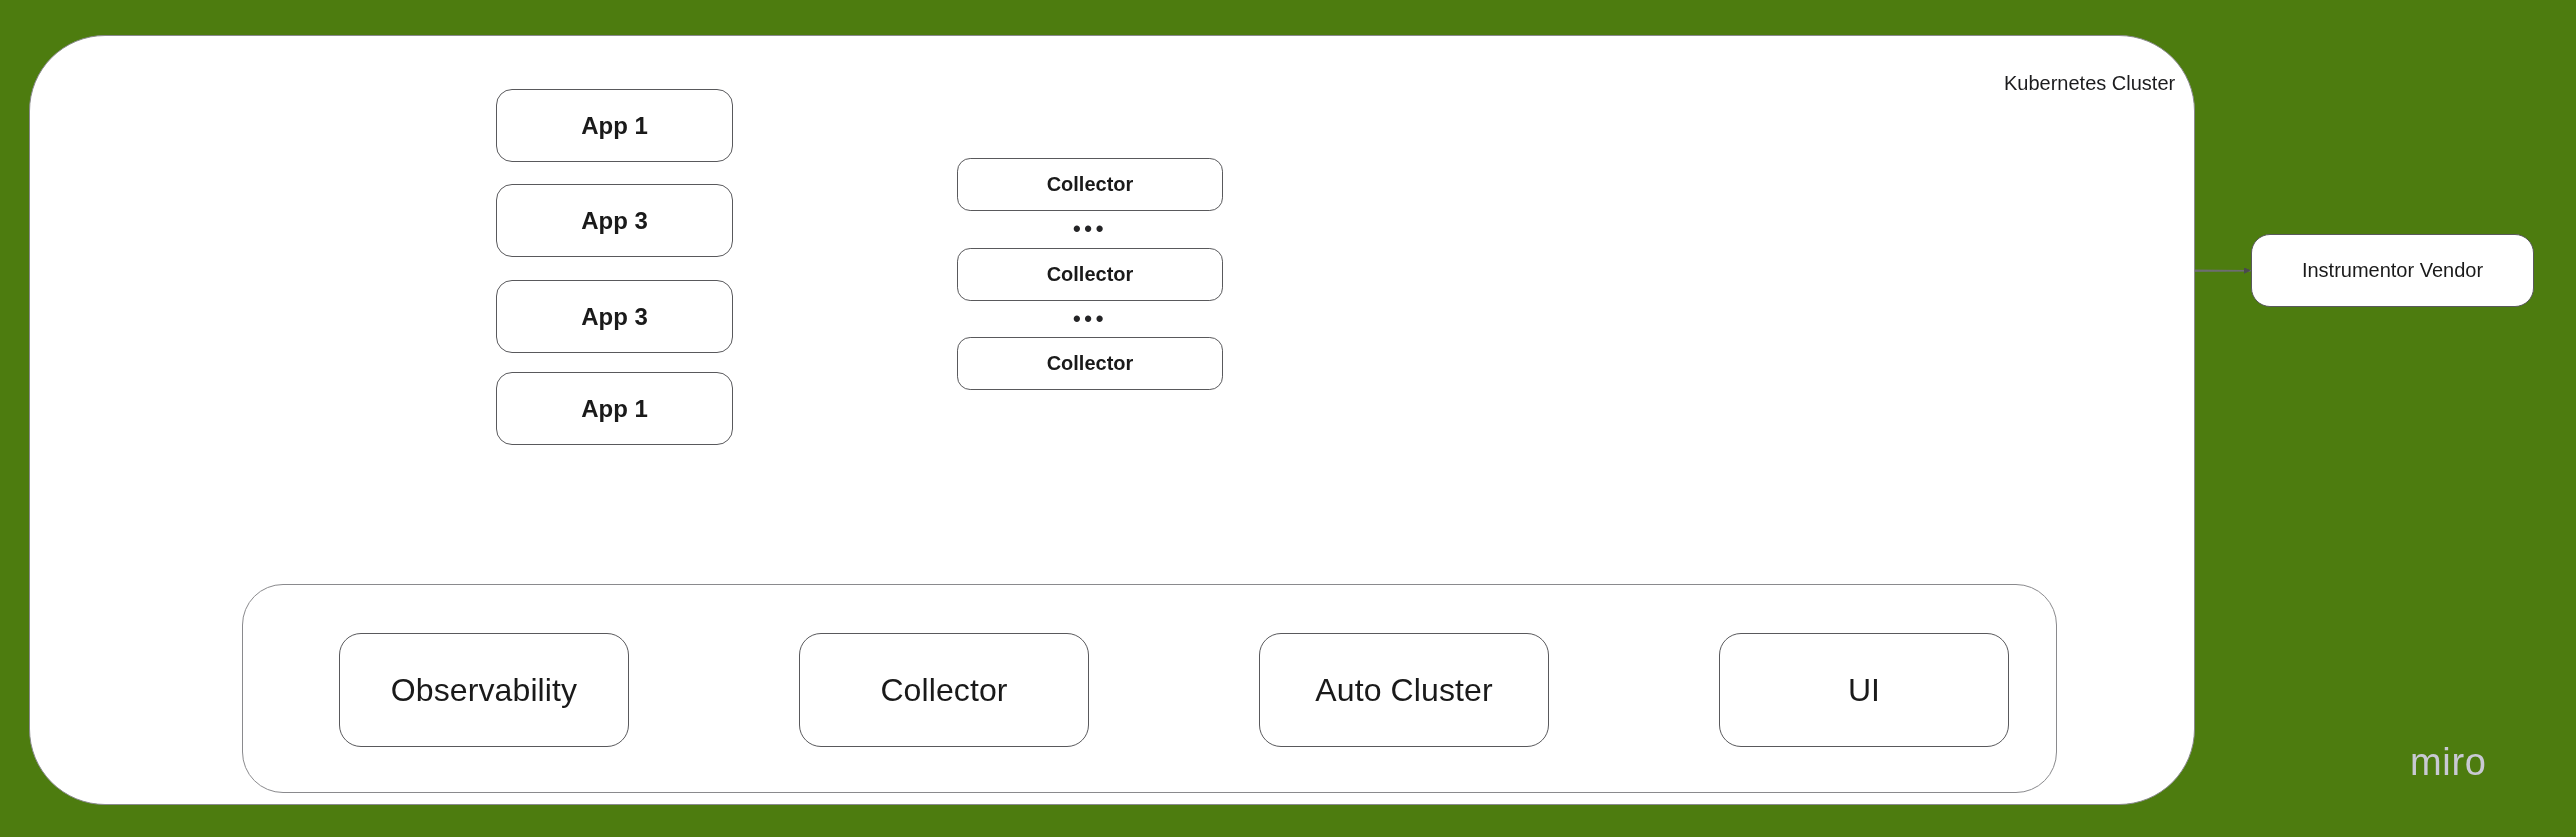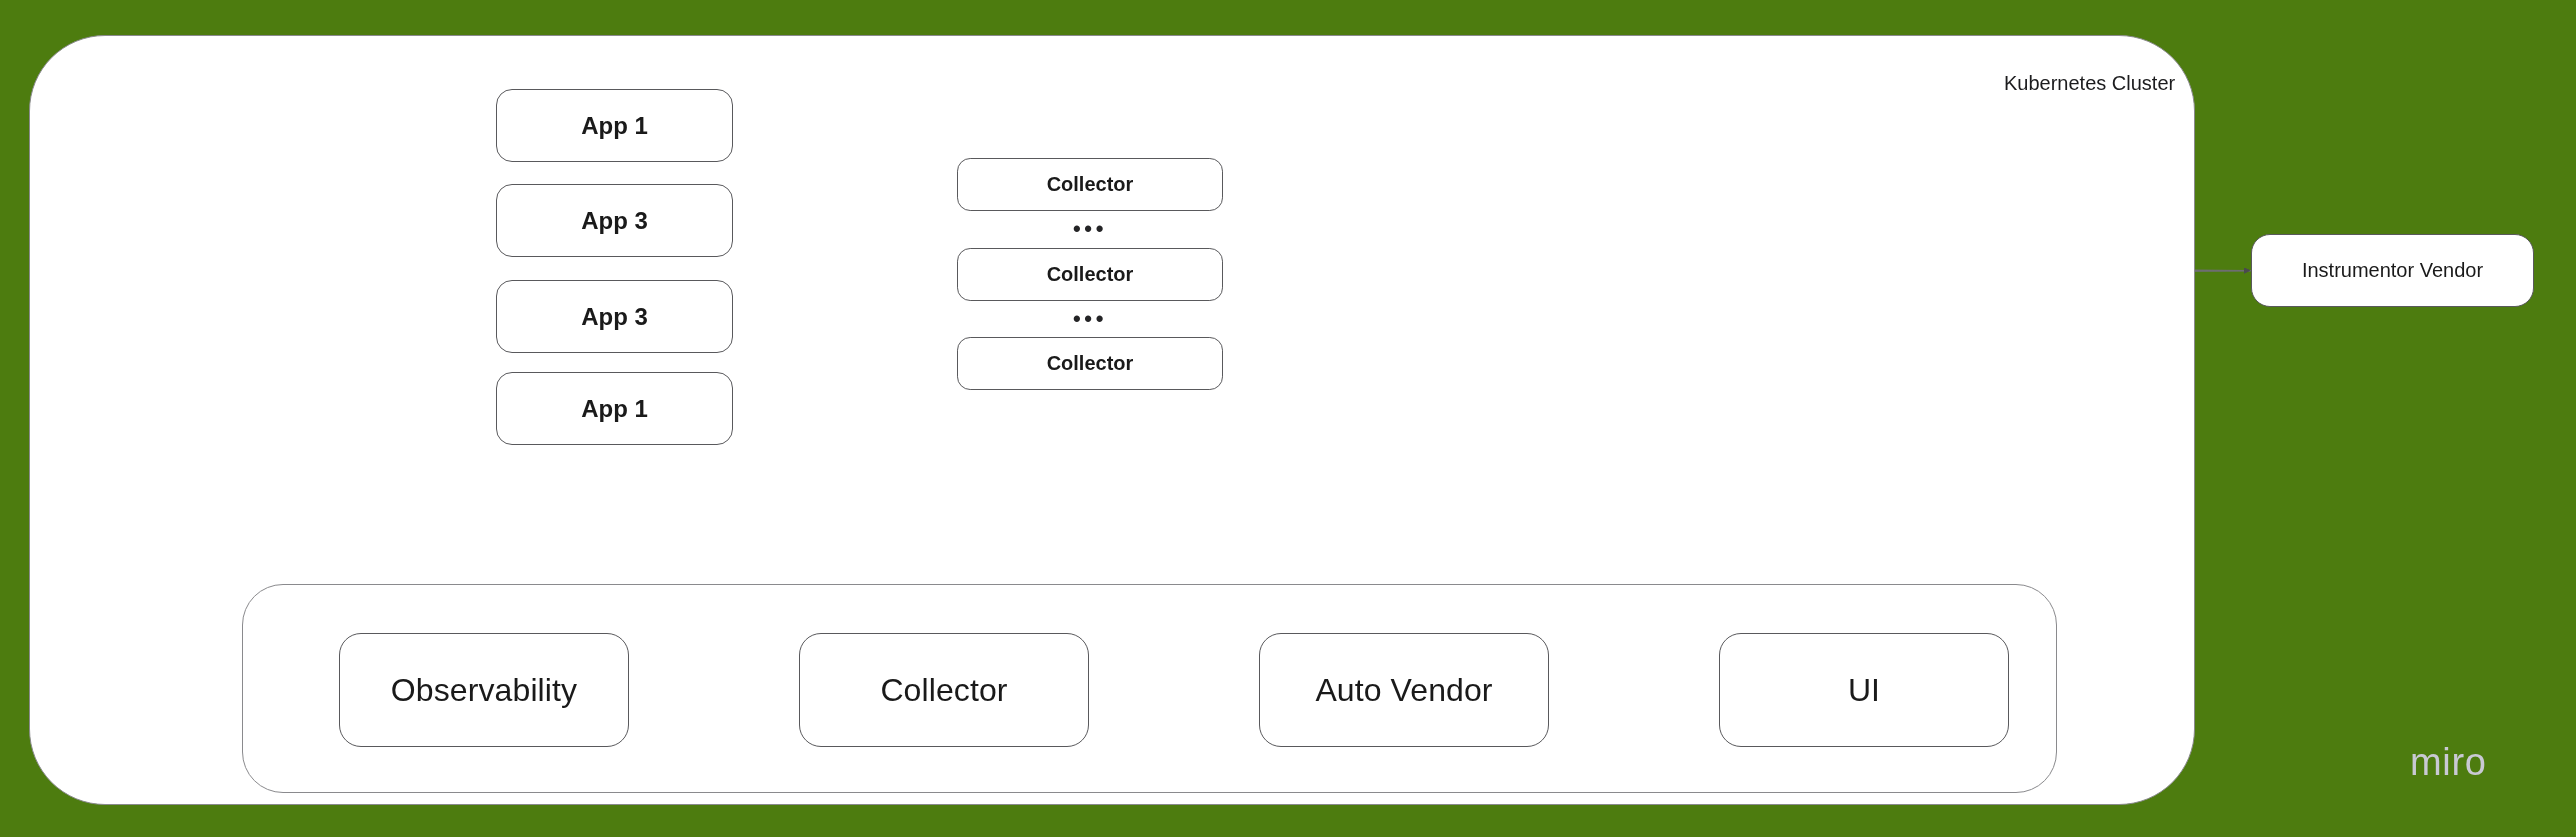--- a/index.html
+++ b/index.html
@@ -168,21 +168,21 @@
       <span>Instrumentor Vendor</span>
     </div>
 
   <div class="node service-node" style="left: 339px; top: 633px; width: 290px; height: 114px;">
       <span>Observability</span>
     </div>
   <div class="node service-node" style="left: 799px; top: 633px; width: 290px; height: 114px;">
       <span>Collector</span>
     </div>
   <div class="node service-node" style="left: 1259px; top: 633px; width: 290px; height: 114px;">
-      <span>Auto Vendor</span>
+      <span>Auto Cluster</span>
     </div>
   <div class="node service-node" style="left: 1719px; top: 633px; width: 290px; height: 114px;">
       <span>UI</span>
     </div>
 
   <div class="watermark" style="left: 2410px; top: 741px; color: rgb(201, 201, 212);">miro</div>
 
 </div>
 
 

